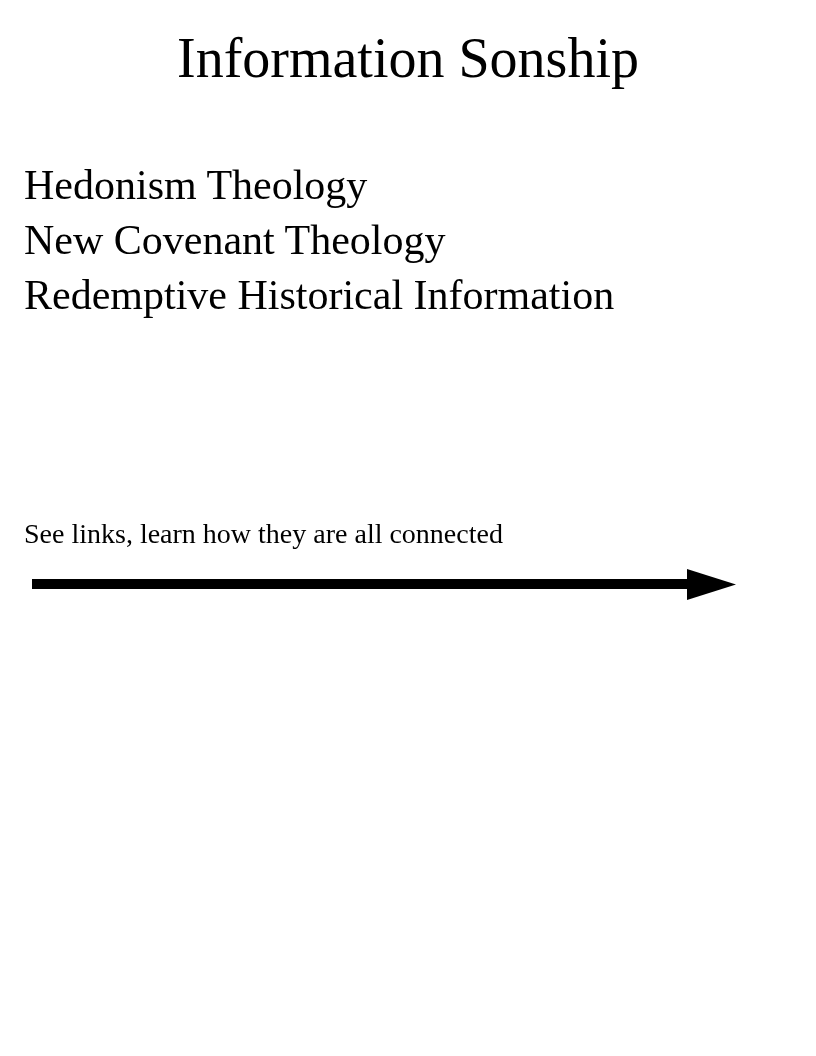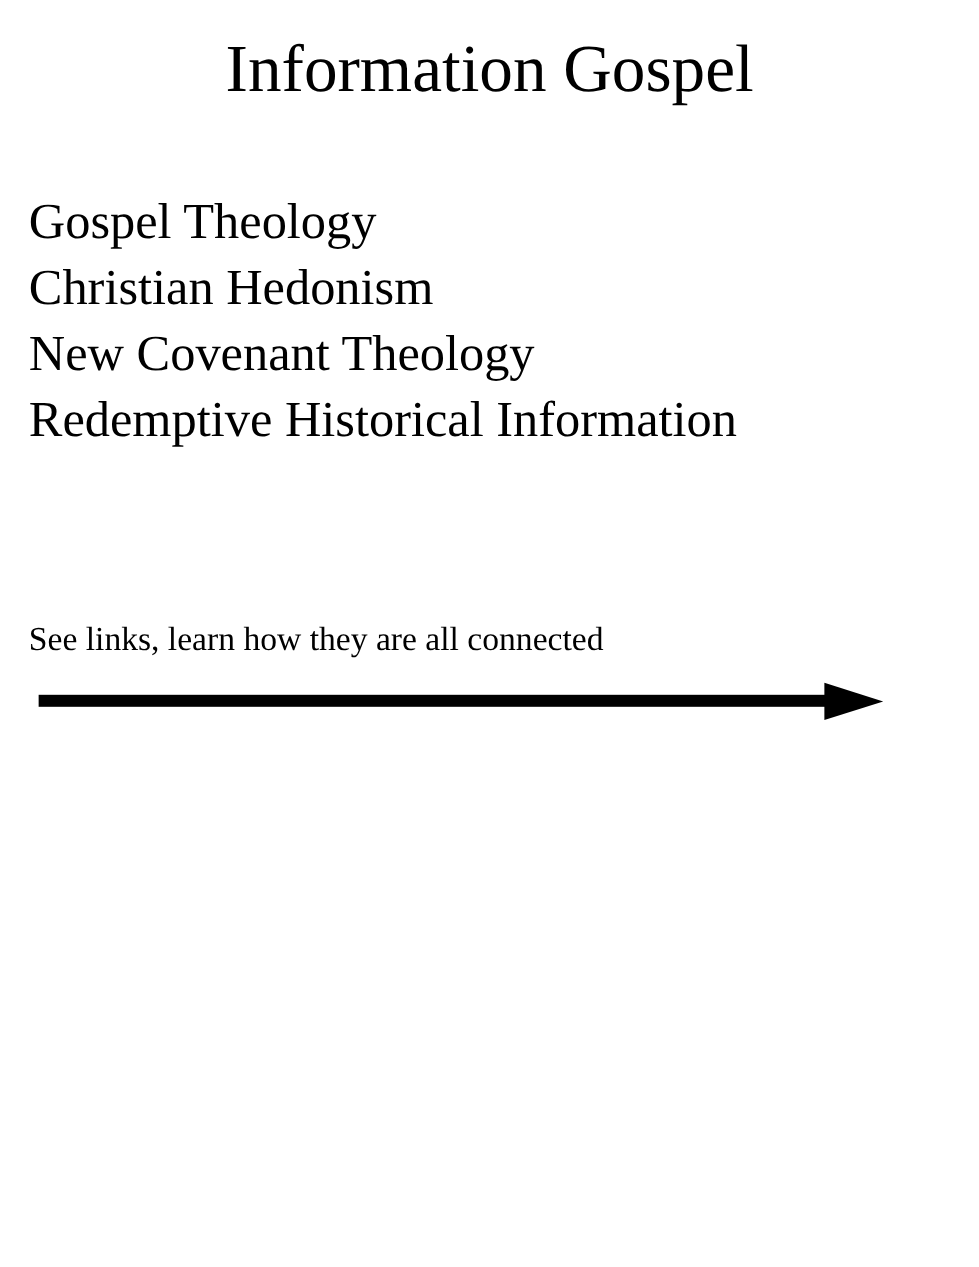--- a/index.html
+++ b/index.html
@@ -58,25 +58,24 @@
   }
   .arrow-wrap svg {
     display: block;
   }
 </style>
 </head>
 <body>
 
 <div class="page">
 
-  <div class="title">Information Gospel</div>
+  <div class="title">Information Sonship</div>
 
   <div class="items">
-    <div class="item">Gospel Theology</div>
-    <div class="item">Christian Hedonism</div>
+    <div class="item">Hedonism Theology</div>
     <div class="item">New Covenant Theology</div>
     <div class="item">Redemptive Historical Information</div>
   </div>
 
   <div class="caption">See links, learn how they are all connected</div>
 
   <div class="arrow-wrap">
     <svg width="704" height="40" viewBox="0 0 704 40" xmlns="http://www.w3.org/2000/svg" aria-hidden="true">
       <rect x="0" y="14" width="662" height="10" fill="#000000"></rect>
       <polygon points="655,4 704,19.5 655,35" fill="#000000"></polygon>

